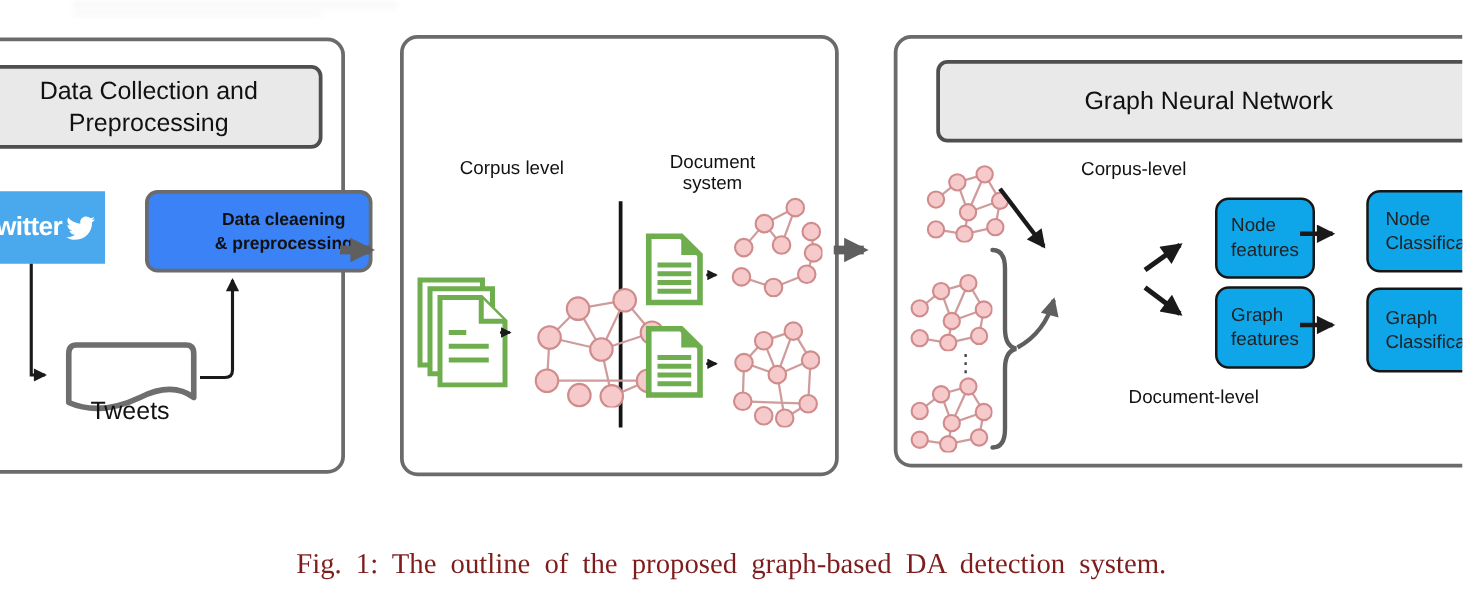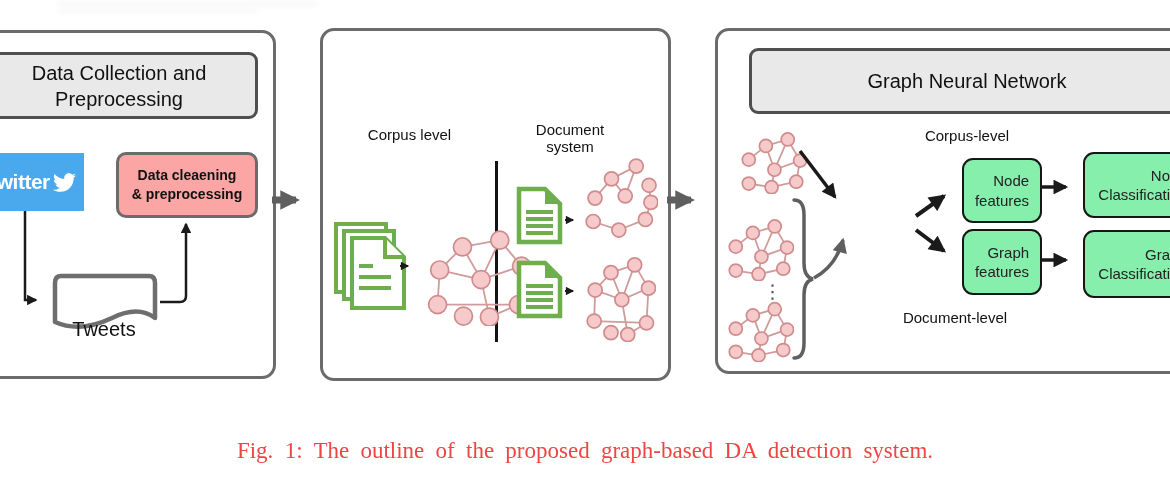--- a/index.html
+++ b/index.html
@@ -12,48 +12,48 @@
     border-radius:14px;background:#fff;
   }
   .hdr{
     position:absolute;background:var(--header_fill);
     border:3px solid var(--header_border);border-radius:9px;
     display:flex;align-items:center;justify-content:center;
     font-size:20px;line-height:1.3;text-align:center;white-space:pre-line;
   }
   .lbl{position:absolute;font-size:15px;text-align:center;white-space:pre-line;}
   .rbox{
-    position:absolute;background:#fca5a5;border:3px solid var(--panel_border);
+    position:absolute;background:#3b82f6;border:3px solid var(--panel_border);
     border-radius:10px;display:flex;align-items:center;justify-content:center;
-    text-align:center;white-space:pre-line;
+    text-align:center;white-space:pre-line;padding-left:40px;
   }
   .kbox{
-    position:absolute;background:#86efac;border:2.5px solid #161616;
+    position:absolute;background:#0ea5e9;border:2.5px solid #161616;
     border-radius:11px;display:flex;align-items:center;justify-content:center;
-    text-align:right;white-space:pre-line;font-size:15px;line-height:1.3;color:#222;
+    text-align:left;white-space:pre-line;font-size:15px;line-height:1.3;color:#222;margin-left:10px;
   }
   .abs{position:absolute;}
   #twitter-box{
     position:absolute;background:var(--twitter_blue);
     display:flex;align-items:center;justify-content:center;gap:3px;
   }
   #twitter-box .wordmark{
     color:#fff;font-weight:bold;font-size:21px;letter-spacing:-0.5px;
   }
   #divider{position:absolute;background:#141414;}
   .arrow-b{stroke:var(--arrow_black);fill:none;}
   .arrow-g{stroke:var(--arrow_gray);fill:none;}
   .hb{fill:var(--arrow_black);}
   .hg{fill:var(--arrow_gray);}
   #tweets-label{
     position:absolute;font-size:20px;text-align:center;
   }
   #caption{
     position:absolute;left:0;right:0;top:438px;text-align:center;
-    font-family:"Liberation Serif",serif;font-size:23px;word-spacing:0.24em;color:#ef4444;
+    font-family:"Liberation Serif",serif;font-size:23px;word-spacing:0.24em;color:#7f1d1d;
   }
   #gnn-box{font-size:17px;color:#3c3c3c;border-radius:10px;}
   .smudge{position:absolute;background:#ededed;opacity:.35;filter:blur(2px);}
   .dots{position:absolute;font-size:19px;color:#4a4a4a;line-height:1;}
 </style>
 <style>.gi{stroke:#6fae4e;fill:none;} rect.gi,path.gi{fill:#ffffff;} .gf{fill:#6fae4e;}</style></head>
 <body>
 
 <div id="canvas">
 
@@ -178,21 +178,21 @@
       <circle cx="43.834666666666664" cy="51.74193548387097" r="7" fill="#f6caca" stroke="#d08c8c" stroke-width="1.7"></circle>
       <circle cx="16.208000000000002" cy="73.03225806451614" r="7" fill="#f6caca" stroke="#d08c8c" stroke-width="1.7"></circle>
       <circle cx="70.47466666666668" cy="40.12903225806452" r="7" fill="#f6caca" stroke="#d08c8c" stroke-width="1.7"></circle>
       <circle cx="68.50133333333333" cy="74.96774193548389" r="7" fill="#f6caca" stroke="#d08c8c" stroke-width="1.7"></circle>
       <circle cx="32.98133333333333" cy="84.64516129032259" r="7" fill="#f6caca" stroke="#d08c8c" stroke-width="1.7"></circle>
       <circle cx="49.754666666666665" cy="86.58064516129033" r="7" fill="#f6caca" stroke="#d08c8c" stroke-width="1.7"></circle>
     </svg>
 
   <div class="panel" style="left:715px;top:28px;width:478px;height:340px;"></div>
   <div class="hdr" style="left:749px;top:48px;width:430px;height:60px;">Graph Neural Network</div>
-  <div class="lbl" style="left:902px;top:127px;width:130px;">Corpus-level</div>
+  <div class="lbl" style="left:842px;top:127px;width:130px;">Corpus-level</div>
   <div class="lbl" style="left:885px;top:309px;width:140px;">Document-level</div>
 
   <svg class="abs" style="left:737px;top:128px;" width="70" height="66" viewBox="0 0 70 66">
       <line x1="11.781294964028778" y1="31.66814814814815" x2="28.874820143884893" y2="17.89037037037037" stroke="#cf9b9b" stroke-width="1.8"></line>
       <line x1="28.874820143884893" y1="17.89037037037037" x2="50.71654676258992" y2="11.460740740740741" stroke="#cf9b9b" stroke-width="1.8"></line>
       <line x1="28.874820143884893" y1="17.89037037037037" x2="37.42158273381295" y2="41.77185185185185" stroke="#cf9b9b" stroke-width="1.8"></line>
       <line x1="50.71654676258992" y1="11.460740740740741" x2="37.42158273381295" y2="41.77185185185185" stroke="#cf9b9b" stroke-width="1.8"></line>
       <line x1="63.06187050359713" y1="32.586666666666666" x2="37.42158273381295" y2="41.77185185185185" stroke="#cf9b9b" stroke-width="1.8"></line>
       <line x1="50.71654676258992" y1="11.460740740740741" x2="63.06187050359713" y2="32.586666666666666" stroke="#cf9b9b" stroke-width="1.8"></line>
       <line x1="11.781294964028778" y1="55.54962962962963" x2="34.572661870503595" y2="59.223703703703706" stroke="#cf9b9b" stroke-width="1.8"></line>

